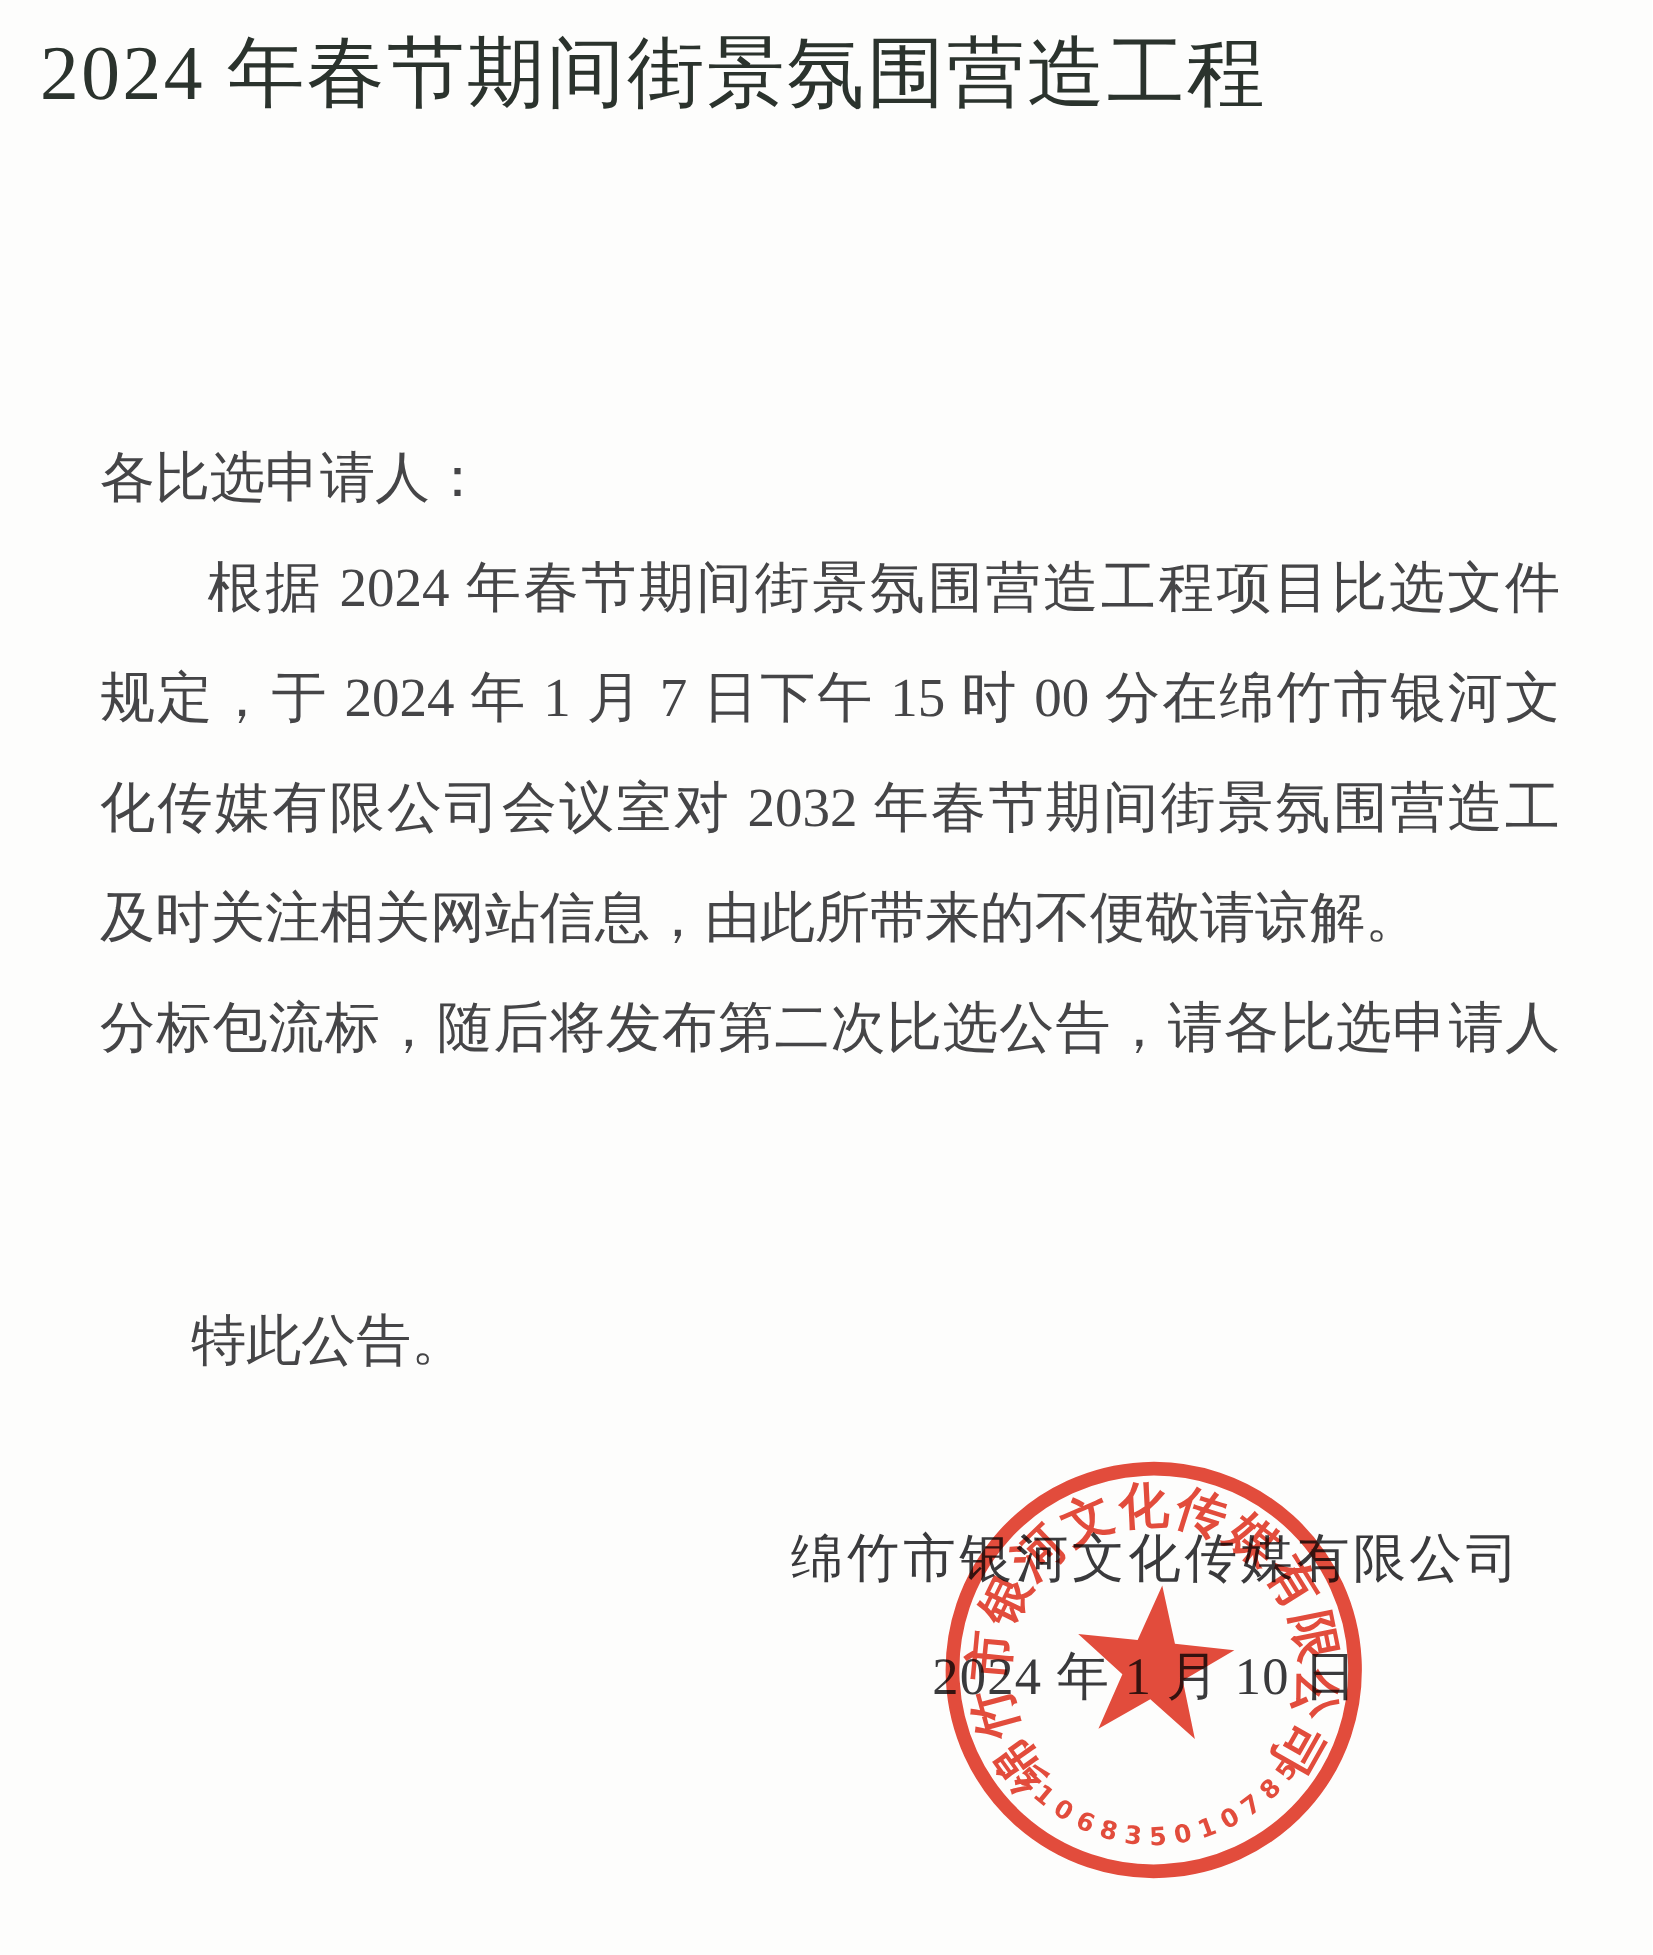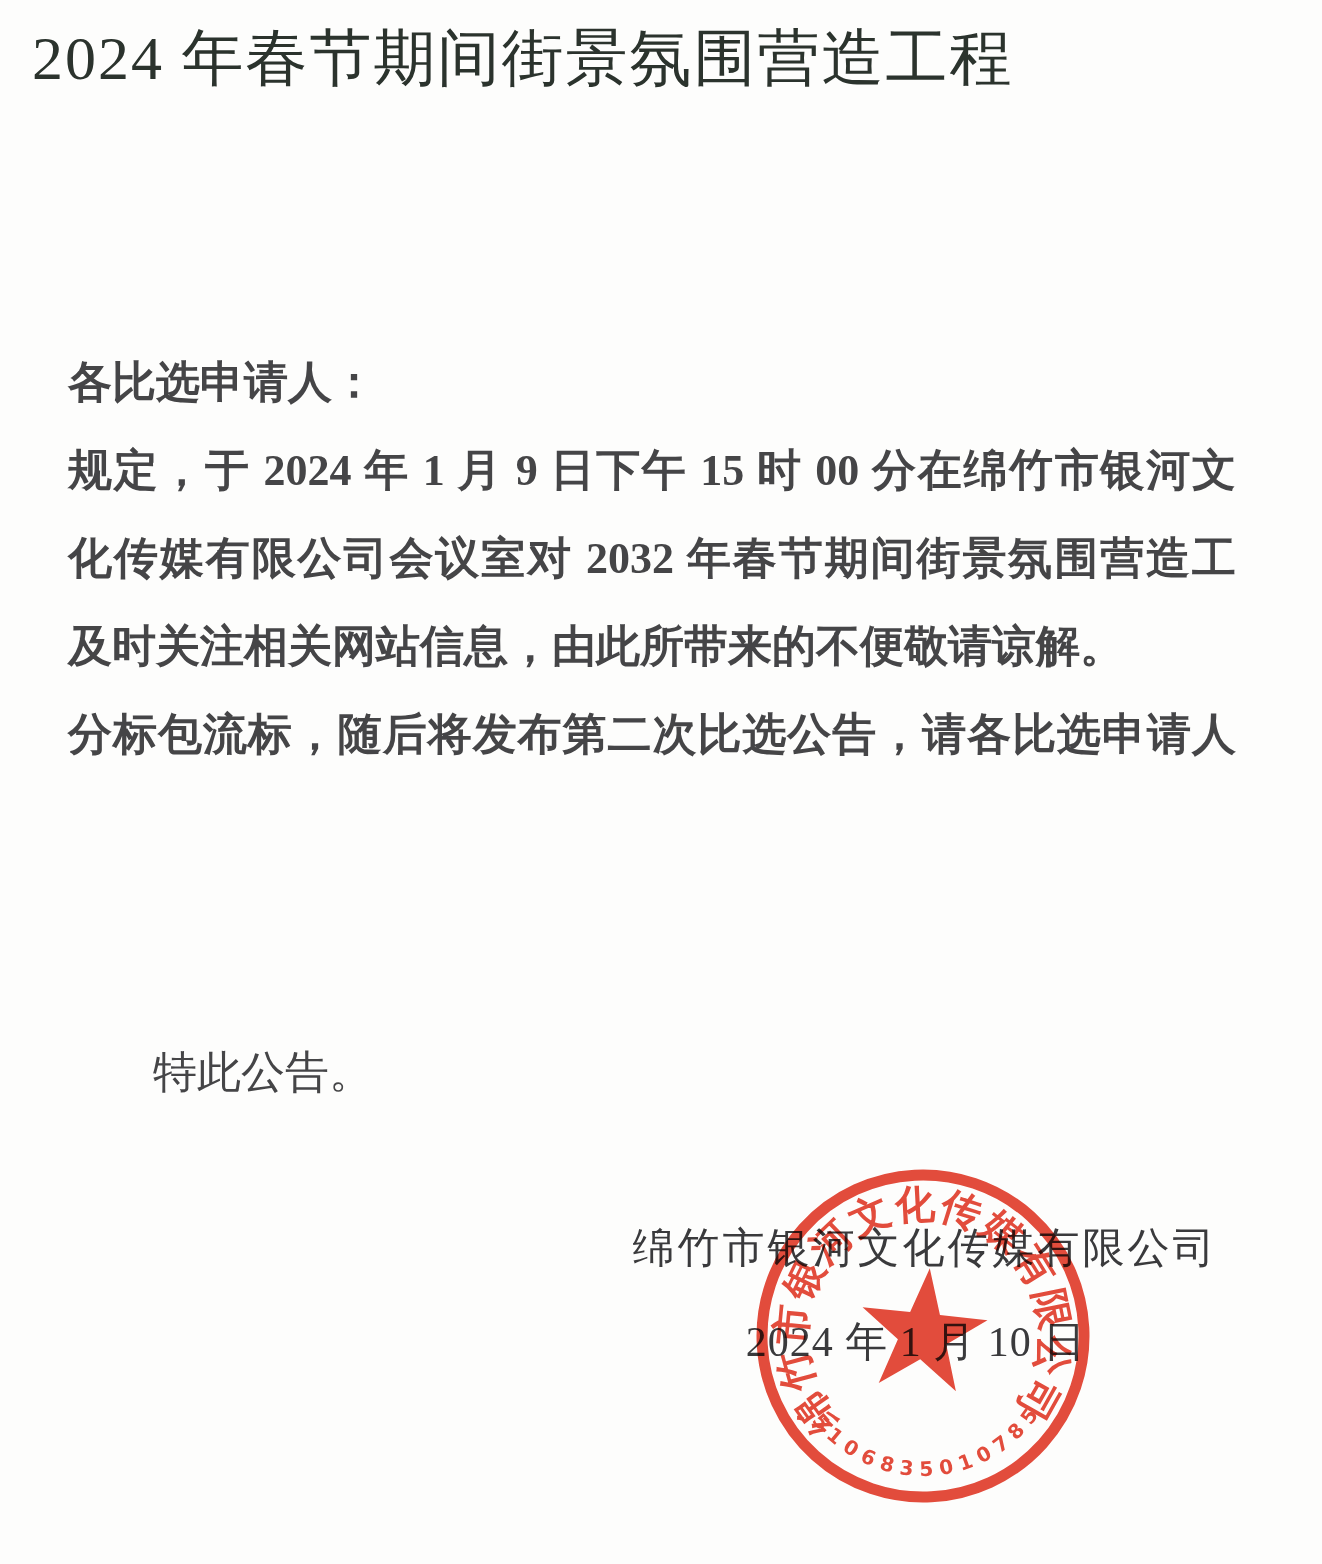--- a/index.html
+++ b/index.html
@@ -22,24 +22,23 @@
     position:absolute;left:0;width:100%;
     font-weight:normal;
     color:var(--title-ink);
     margin:0;
     white-space:nowrap;
     padding-left:32px;
   }
   .title1{top:16px;font-size:62px;letter-spacing:2px;}
   .title2{top:144px;font-size:62px;letter-spacing:5px;}
   .body-block{
-    position:absolute;left:68px;top:339px;width:1168px;
+    position:absolute;left:80px;top:339px;width:1168px;
     font-size:44px;line-height:88px;
     color:var(--body-ink);
-    font-weight:bold;
   }
   .body-block p{margin:0;}
   .par-line{
     text-align:justify;
     text-align-last:justify;
     text-justify:inter-character;
   }
   .par-line.first{text-indent:86px;}
   .par-line.last{text-align-last:auto;}
   .closing{
@@ -82,21 +81,22 @@
 </style>
 </head>
 <body>
 
 <div class="page">
 
   <h1 class="title title1">2024 年春节期间街景氛围营造工程</h1>
 
   <div class="body-block">
     <p class="salutation">各比选申请人：</p>
-    <p class="par-line">规定，于 2024 年 1 月 9 日下午 15 时 00 分在绵竹市银河文</p>
+    <p class="par-line first">根据 2024 年春节期间街景氛围营造工程项目比选文件</p>
+    <p class="par-line">规定，于 2024 年 1 月 7 日下午 15 时 00 分在绵竹市银河文</p>
     <p class="par-line">化传媒有限公司会议室对 2032 年春节期间街景氛围营造工</p>
     <p class="par-line last">及时关注相关网站信息，由此所带来的不便敬请谅解。</p>
     <p class="par-line">分标包流标，随后将发布第二次比选公告，请各比选申请人</p>
   </div>
 
   <p class="closing">特此公告。</p>
 
   <p class="sig-line sig-company">绵竹市银河文化传媒有限公司</p>
   <p class="sig-line sig-date">2024 年 1 月 10 日</p>
 

